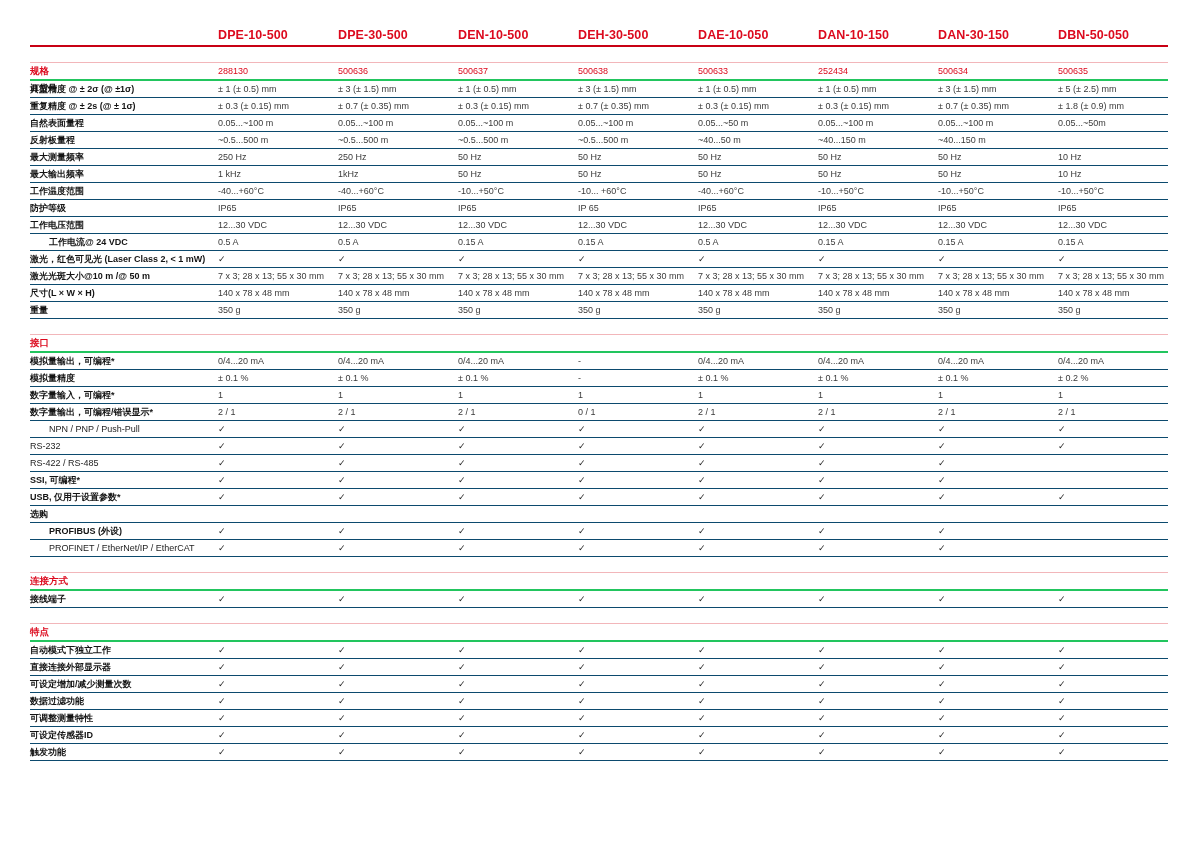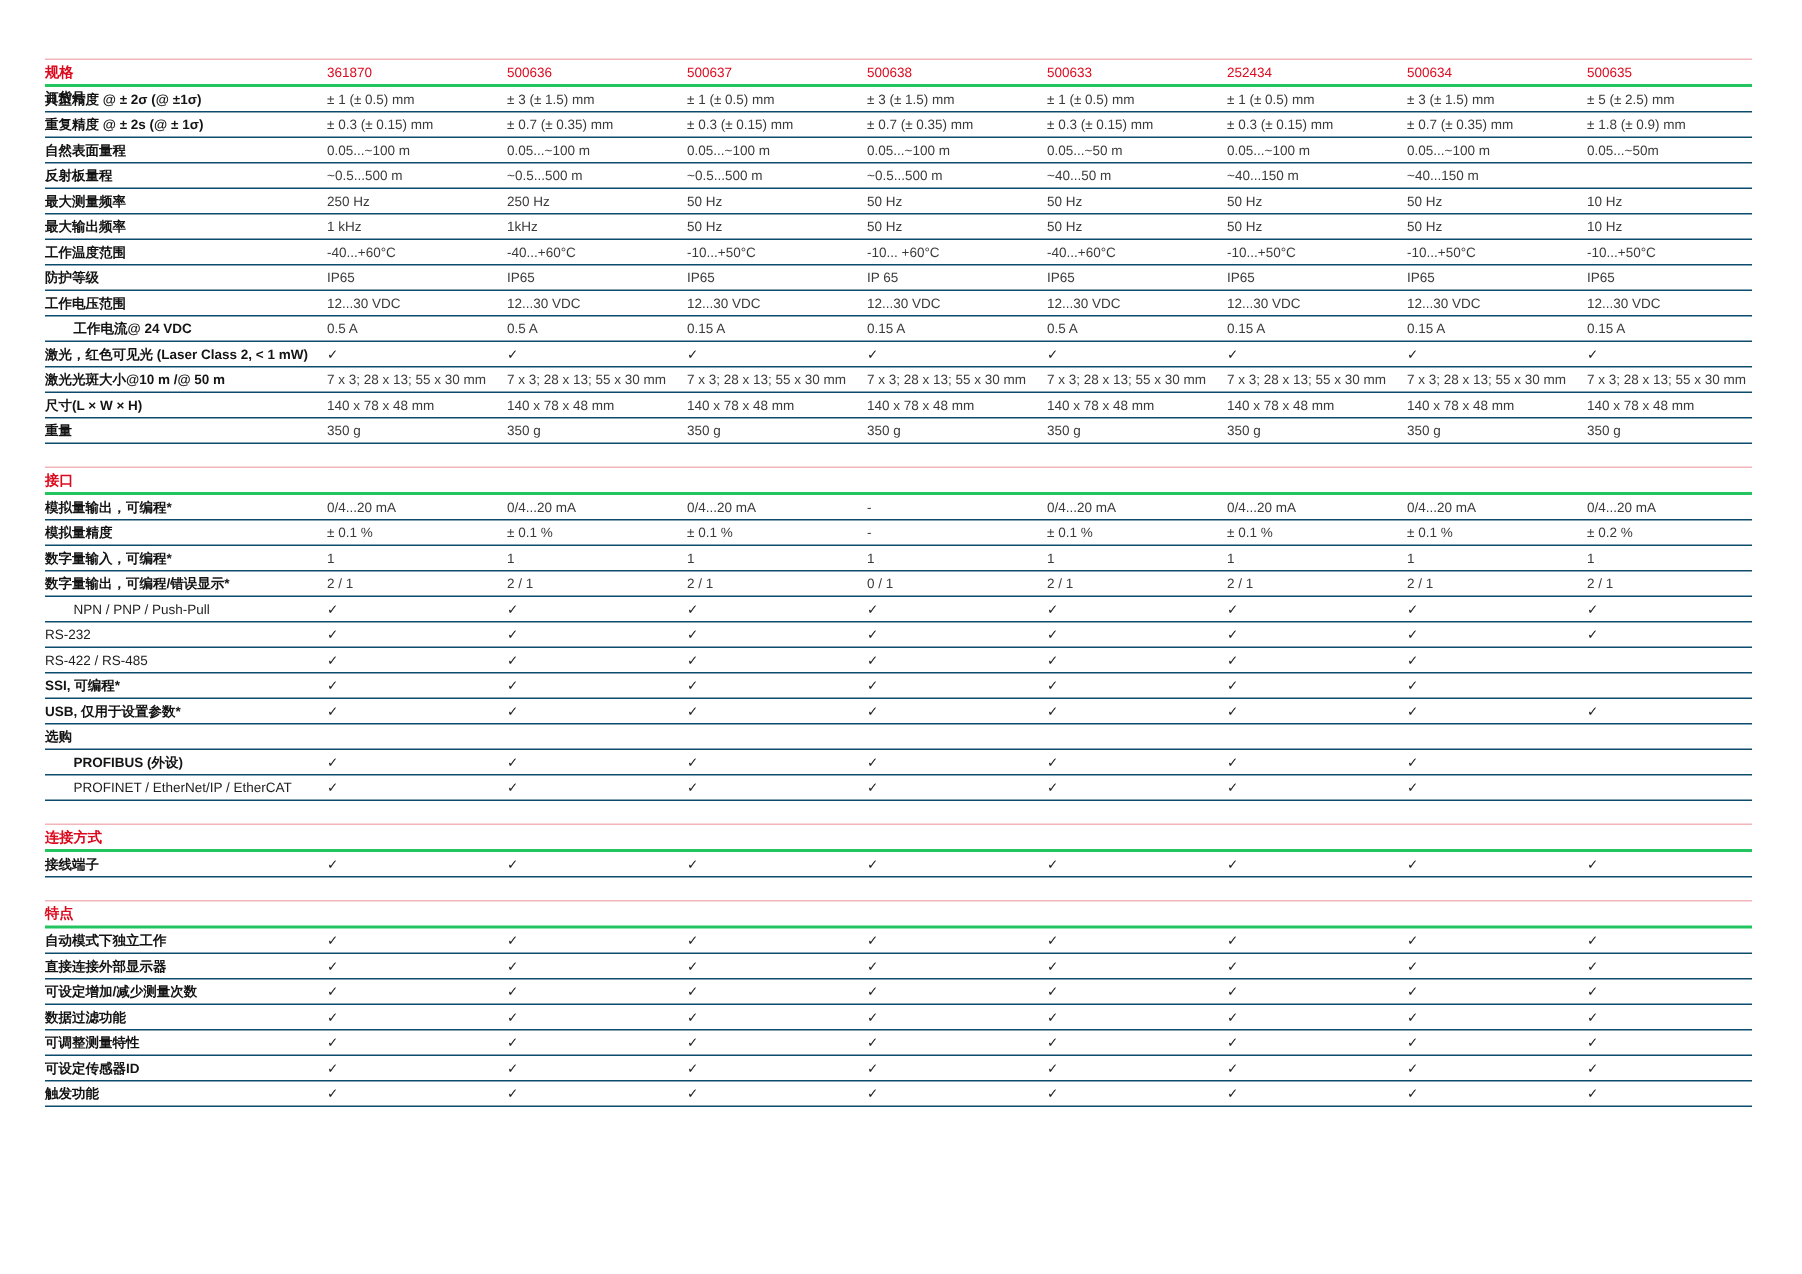--- a/index.html
+++ b/index.html
@@ -22,23 +22,34 @@
   .label-cell.latin{font-weight:normal;color:#1e1e1e;}
   .label-cell.indent{padding-left:19px;}
   .cell.value{font-size:9px;color:#3a3a3a;white-space:nowrap;}
   .cell.check{font-size:9px;color:#1f1f1f;}
   .section-gap{height:15px;}
 </style>
 </head>
 <body>
 
 <div id="spec-table">
+    <div class="row header-row">
+      <div class="label-cell"></div>
+      <div class="cell product-name">DPE-10-500</div>
+      <div class="cell product-name">DPE-30-500</div>
+      <div class="cell product-name">DEN-10-500</div>
+      <div class="cell product-name">DEH-30-500</div>
+      <div class="cell product-name">DAE-10-050</div>
+      <div class="cell product-name">DAN-10-150</div>
+      <div class="cell product-name">DAN-30-150</div>
+      <div class="cell product-name">DBN-50-050</div>
+    </div>
     <div class="row order-row">
       <div class="label-cell order-label">订货号</div>
-      <div class="cell order-number">361870</div>
+      <div class="cell order-number">288130</div>
       <div class="cell order-number">500636</div>
       <div class="cell order-number">500637</div>
       <div class="cell order-number">500638</div>
       <div class="cell order-number">500633</div>
       <div class="cell order-number">252434</div>
       <div class="cell order-number">500634</div>
       <div class="cell order-number">500635</div>
     </div>
     <div class="section-header">
       <div class="section-title">规格</div>

